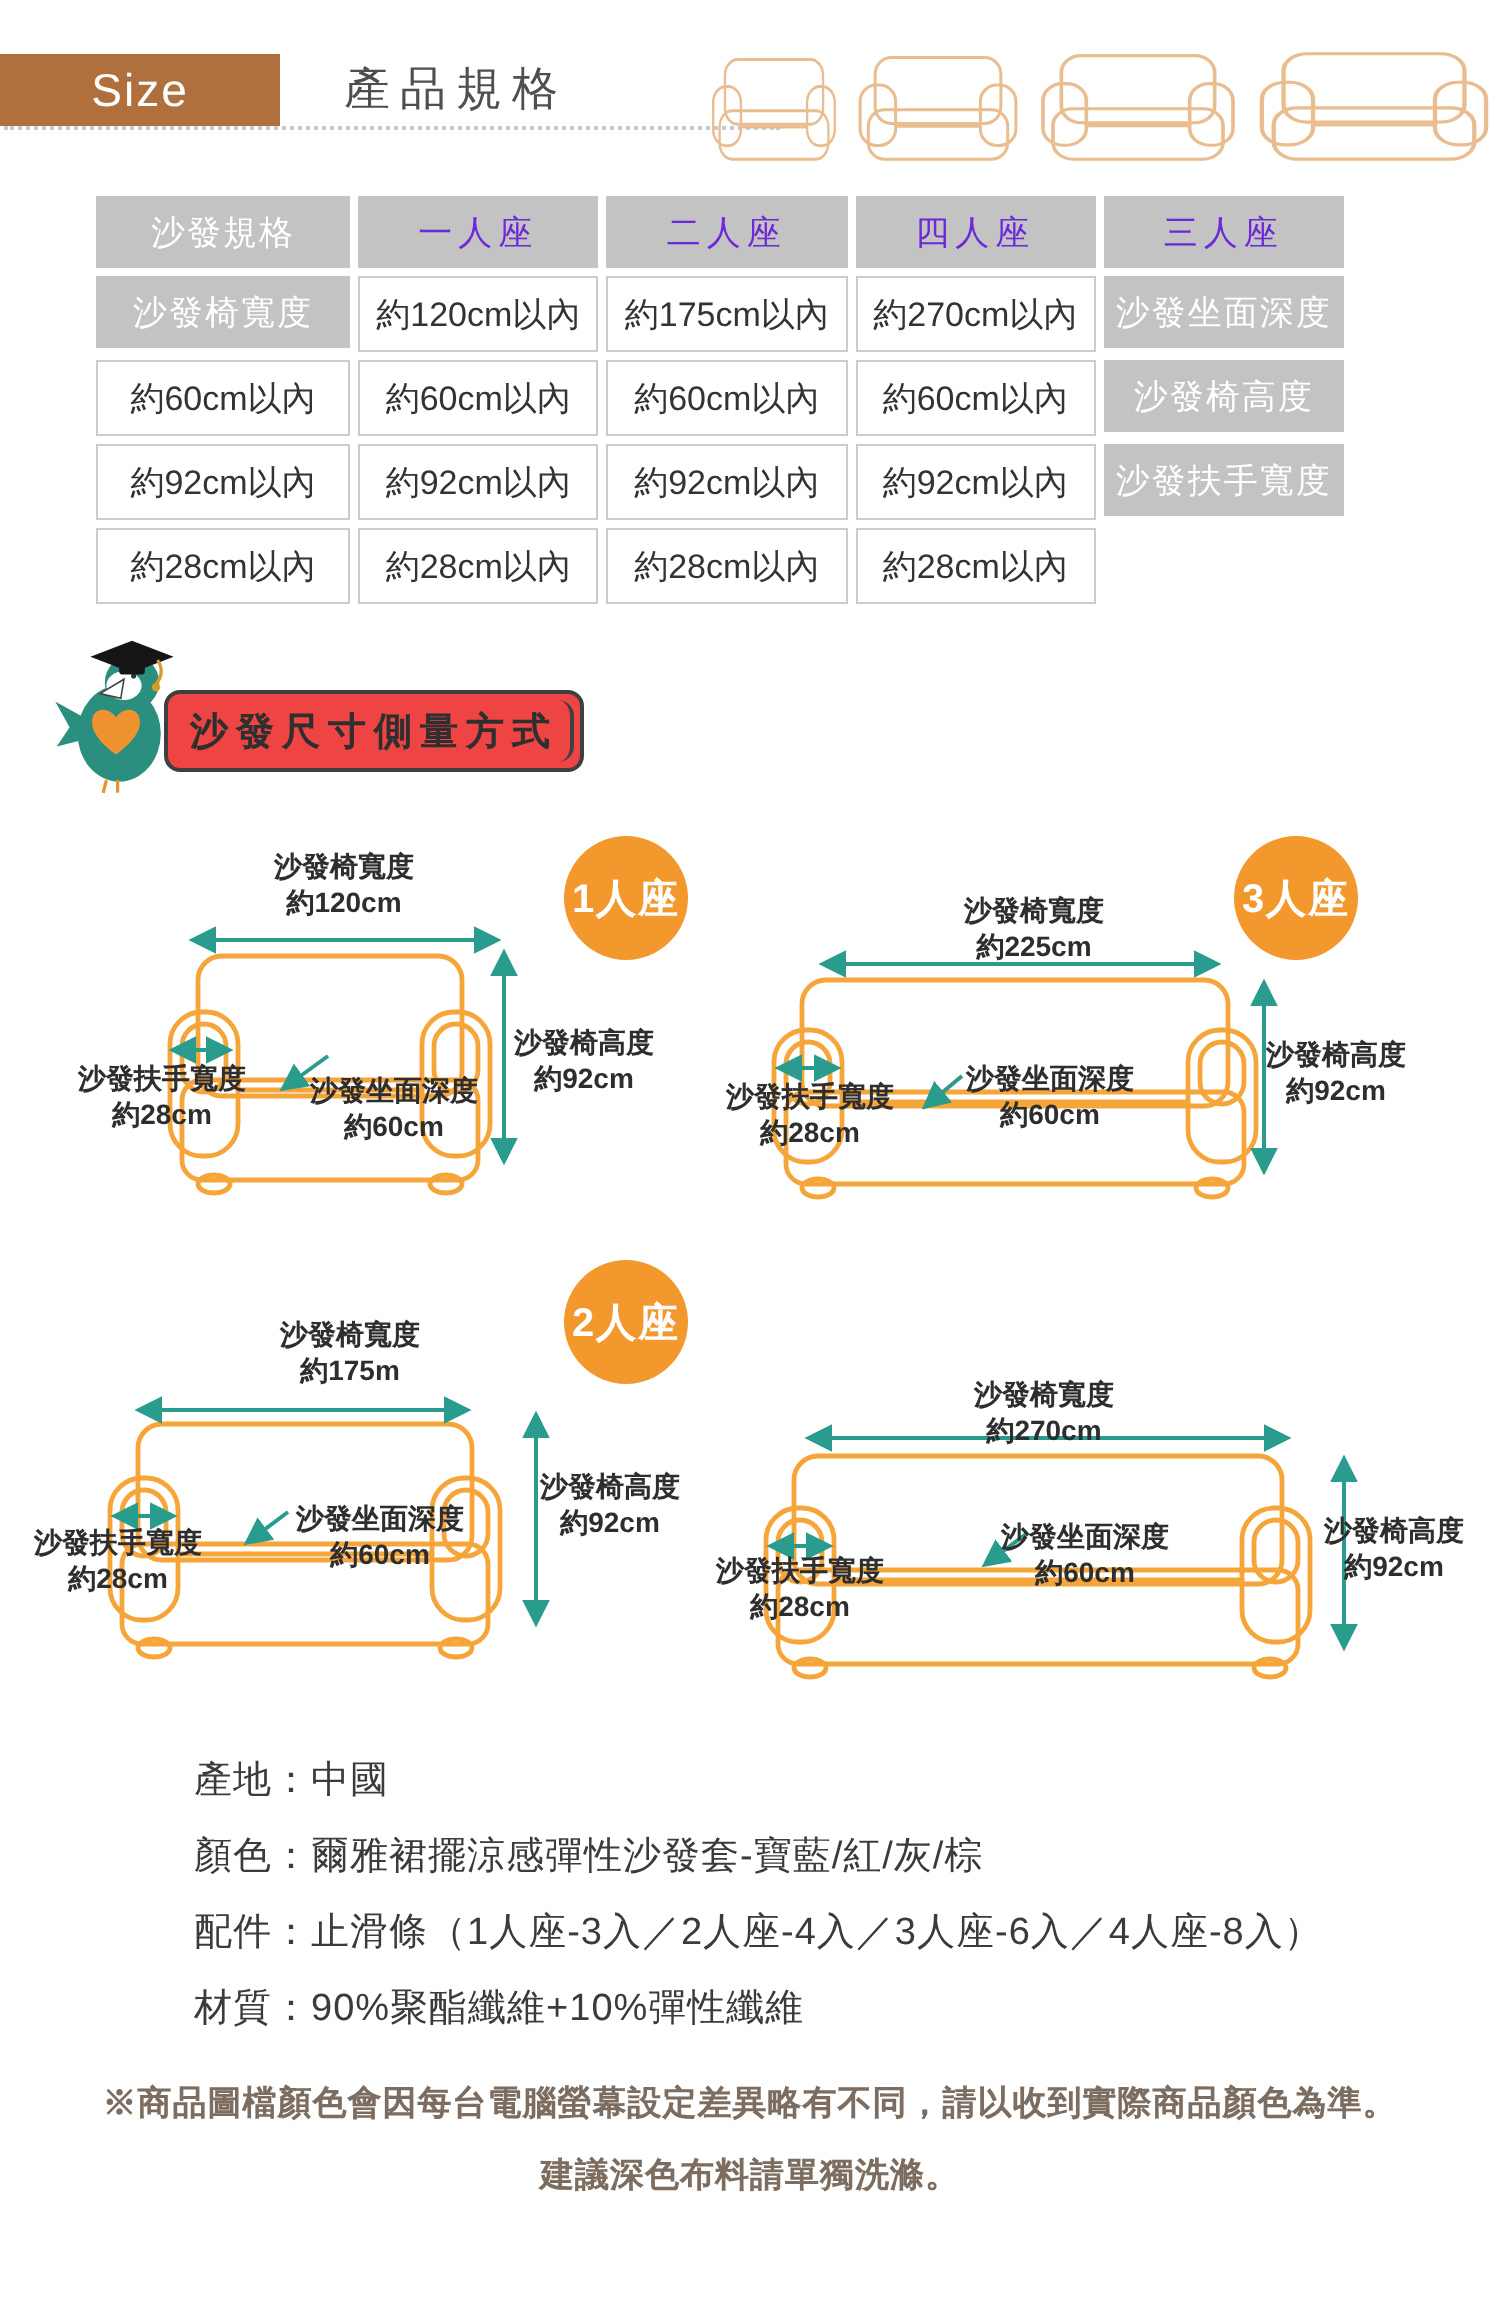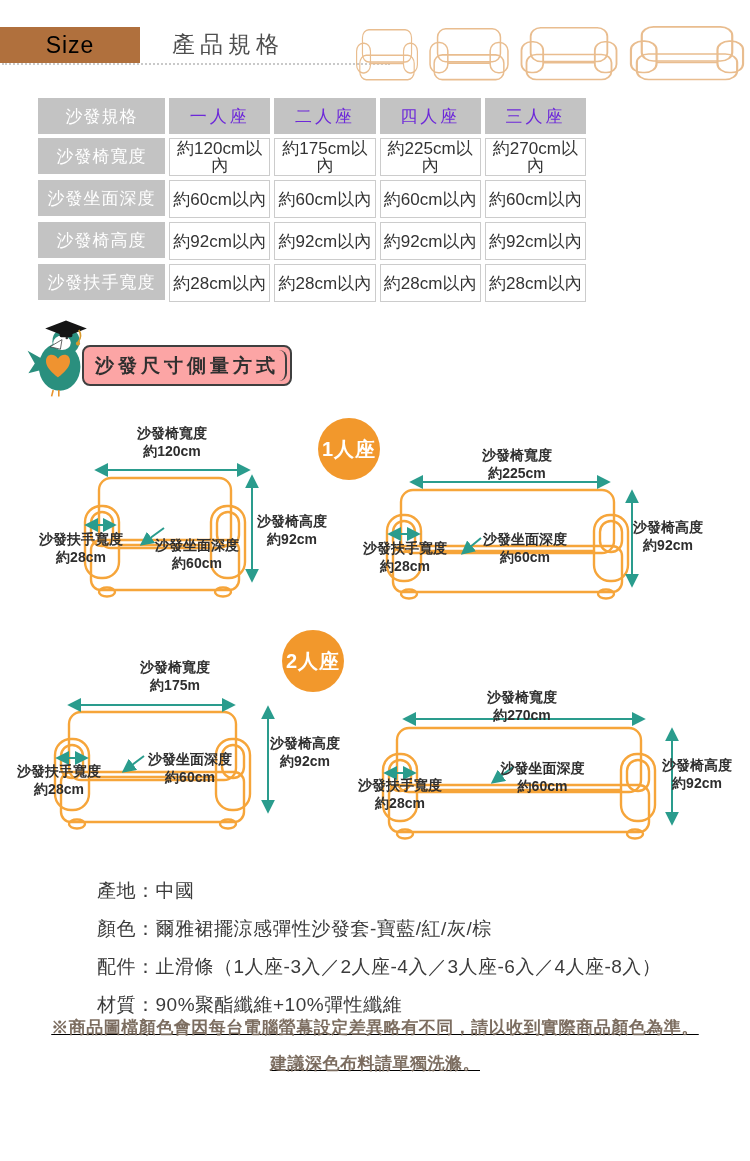--- a/index.html
+++ b/index.html
@@ -4,55 +4,55 @@
 <style>
   html,body { margin:0; padding:0; background:#ffffff; }
   .canvas {
     position:relative; width:750px; height:1161px; margin:0 auto;
     background:#fff; font-family:"Liberation Sans", sans-serif; overflow:hidden;
   }
 
   
   .size-badge {
     position:absolute; left:0; top:27px; width:140px; height:36px;
-    background:#b0703d; color:#000000; font-size:23px; font-weight:400;
+    background:#b0703d; color:#ffffff; font-size:23px; font-weight:400;
     display:flex; align-items:center; justify-content:center; letter-spacing:1px;
   }
   .dotted-line {
     position:absolute; left:2px; top:43px; width:388px; height:20px;
     border-bottom:2px dotted #c9c9c9;
   }
   .page-title {
     position:absolute; left:172px; top:29px; margin:0;
     font-size:23px; color:#4f4f4f; letter-spacing:5px; font-weight:500;text-align:right;
   }
   .header-icons {
     position:absolute; right:4px; top:24px; display:flex; align-items:flex-end; gap:9px;
   }
   .header-icons svg { display:block; }
   .hicon { stroke:#e9bd8f; fill:none; stroke-width:2.2; vector-effect:non-scaling-stroke; }
 
   
   .spec-table {
-    position:absolute; left:38px; top:98px; width:548px;
+    position:absolute; left:48px; top:98px; width:624px;
     display:grid; grid-template-columns:127px 1fr 1fr 1fr 1fr; gap:4px;
   }
   .cell {
     height:36px; display:flex; align-items:center; justify-content:center;
     font-size:17px; line-height:1;
   }
   .cell.gray { background:#c3c3c3; }
   .cell.rowlabel { color:#ffffff; font-weight:500; letter-spacing:1px; }
   .cell.colhead { color:#6d28d9; font-weight:500; letter-spacing:3px; }
   .cell.data { background:#fff; border:1px solid #cccccc; color:#333; font-weight:500;text-align:center; }
 
   
   .plate {
     position:absolute; left:82px; top:345px; width:206px; height:37px;
-    border:2px solid #3f3f3f; border-radius:8px; background:#fca5a5;
+    border:2px solid #3f3f3f; border-radius:8px; background:#ef4444;
     display:flex; align-items:center; justify-content:center; z-index:1;
   }
   .plate::after {
     content:""; position:absolute; right:3px; top:3px; bottom:3px; width:8px;
     border-right:2px solid #3f3f3f; border-radius:0 8px 8px 0;
   }
   .plate-text { font-size:19px; color:#2f2f2f; letter-spacing:4px; font-weight:600; }
   .mascot { position:absolute; left:26px; top:314px; z-index:2; }
 
   
@@ -62,21 +62,21 @@
   .d2 { left:10px;  top:628px; width:360px; height:227px; }
   .d4 { left:345px; top:628px; width:405px; height:232px; }
   .art { position:absolute; left:0; top:0; }
   .sofa { stroke:#f6a53a; fill:none; stroke-width:2.4; stroke-linecap:round; }
   .arrow { stroke:#2a9c8d; fill:none; stroke-width:2; }
   .seater-badge {
     position:absolute; width:62px; height:62px; border-radius:50%;
     background:#f2982c; color:#fff; font-size:20px; font-weight:600;
     display:flex; align-items:center; justify-content:center; letter-spacing:1px;
   }
-  .d1 .seater-badge, .d3 .seater-badge { left:262px; top:0;margin-left:36px; }
+  .d1 .seater-badge, .d3 .seater-badge { left:262px; top:0; }
   .d2 .seater-badge, .d4 .seater-badge { left:272px; top:2px; }
   .lbl {
     position:absolute; text-align:center; font-size:14px; color:#2e2e2e;
     font-weight:600; line-height:18px; white-space:nowrap;
   }
   .lbl span { display:block; }
   
   .d1 .w { left:92px;  top:6px;   width:120px; }
   .d1 .h { left:222px; top:94px;  width:100px; }
   .d1 .a { left:2px;   top:112px; width:118px; }
@@ -98,21 +98,21 @@
   .d4 .s { left:135px; top:131px; width:125px; }
 
   
   .product-info { position:absolute; left:97px; top:868px; }
   .product-info p {
     margin:12px 0 17px 0; font-size:19px; color:#3b3b3b; line-height:21px;
     letter-spacing:0.5px; font-weight:500;
   }
 
   
-  .notes { position:absolute; left:0; top:1016px; width:750px; text-align:center;text-decoration:underline; }
+  .notes { position:absolute; left:0; top:1040px; width:750px; text-align:center; }
   .notes p {
     margin:0 0 13px 0; font-family:"Liberation Serif", serif;
     font-size:17px; color:#7c6d60; font-weight:700; letter-spacing:0.5px;
   }
 </style>
 </head>
 <body>
 
 <div class="canvas">
 
@@ -161,21 +161,20 @@
   <div class="spec-table">
     <div class="cell gray rowlabel">沙發規格</div>
     <div class="cell gray colhead">一人座</div>
     <div class="cell gray colhead">二人座</div>
     <div class="cell gray colhead">四人座</div>
     <div class="cell gray colhead">三人座</div>
 
     <div class="cell gray rowlabel">沙發椅寬度</div>
     <div class="cell data">約120cm以內</div>
     <div class="cell data">約175cm以內</div>
-    <div class="cell data">約225cm以內</div>
     <div class="cell data">約270cm以內</div>
 
     <div class="cell gray rowlabel">沙發坐面深度</div>
     <div class="cell data">約60cm以內</div>
     <div class="cell data">約60cm以內</div>
     <div class="cell data">約60cm以內</div>
     <div class="cell data">約60cm以內</div>
 
     <div class="cell gray rowlabel">沙發椅高度</div>
     <div class="cell data">約92cm以內</div>
@@ -270,20 +269,21 @@
         <ellipse cx="54" cy="176" rx="8" ry="4.5"></ellipse>
         <ellipse cx="251" cy="176" rx="8" ry="4.5"></ellipse>
       </g>
       <g class="arrow">
         <line x1="57" y1="64" x2="253" y2="64" marker-start="url(#m3)" marker-end="url(#m3)"></line>
         <line x1="277" y1="74" x2="277" y2="167" marker-start="url(#m3)" marker-end="url(#m3)"></line>
         <line x1="35" y1="116" x2="63" y2="116" marker-start="url(#m3)" marker-end="url(#m3)"></line>
         <line x1="126" y1="120" x2="108" y2="135" marker-end="url(#m3)"></line>
       </g>
     </svg>
+    <div class="seater-badge">3人座</div>
     <div class="lbl w">
         <span>沙發椅寬度</span>
         <span>約225cm</span>
       </div>
     <div class="lbl h">
         <span>沙發椅高度</span>
         <span>約92cm</span>
       </div>
     <div class="lbl a">
         <span>沙發扶手寬度</span>

